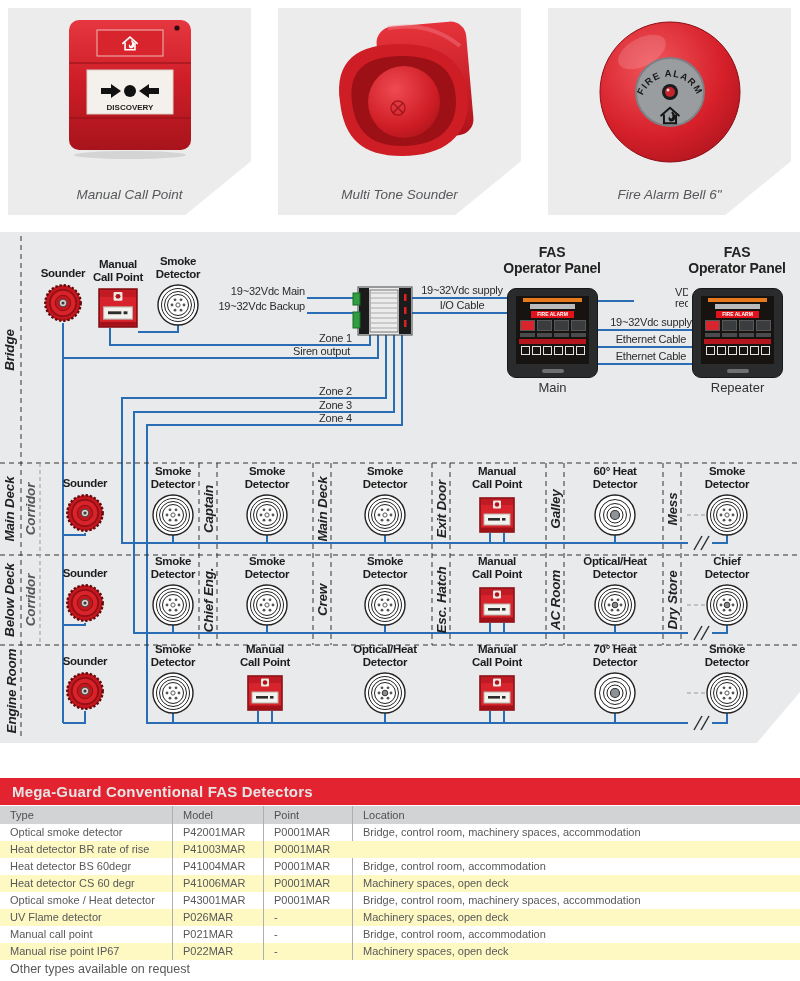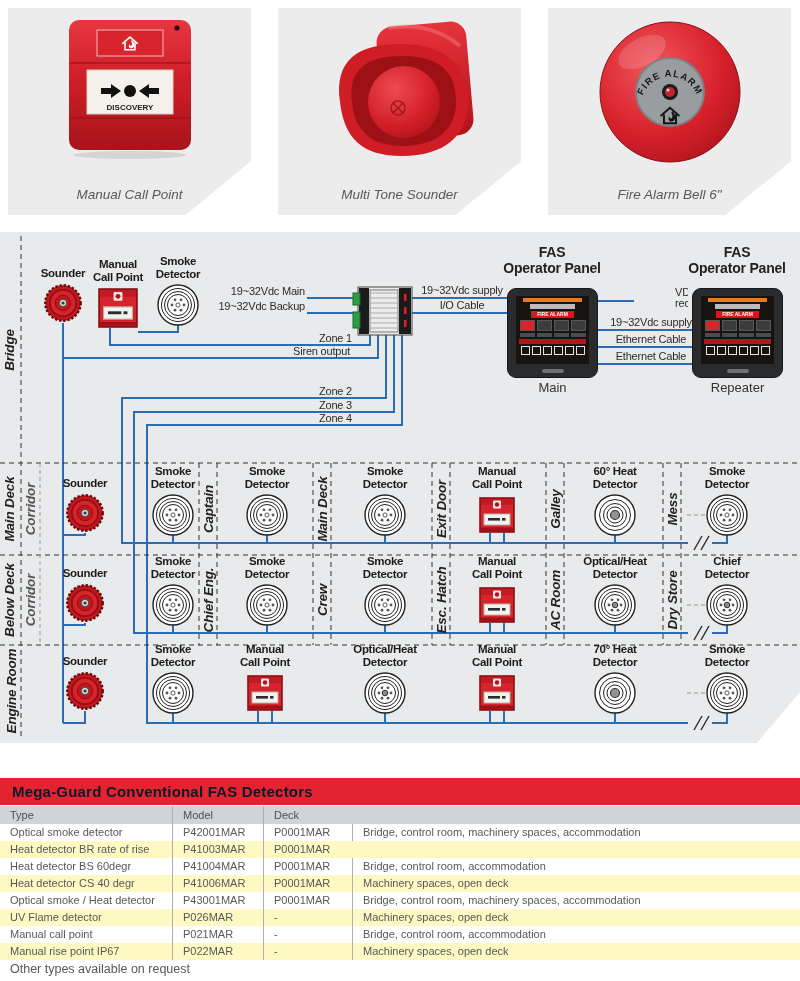--- a/index.html
+++ b/index.html
@@ -46,21 +46,21 @@
   .obtns,.othin,.osq{display:flex;gap:2px;width:92%;justify-content:center;margin-bottom:2px;}
   .obtns i{width:15px;height:11px;background:#3b3c3e;border:1px solid #565758;box-sizing:border-box;}
   .obtns i.r{background:#d8242c;}
   .othin i{width:15px;height:4px;background:#4a4b4d;}
   .ored{width:92%;height:5px;background:#b3161d;margin-bottom:2px;}
   .osq i{width:9px;height:9px;border:1px solid #e4e4e4;box-sizing:border-box;}
   .ofoot{position:absolute;left:50%;bottom:4px;transform:translateX(-50%);width:22px;height:4px;
          background:#6f7072;border-radius:2px;}
   
   .tbl-title{position:absolute;top:778px;left:0;width:100%;height:27px;background:#e32330;
-             color:#0f172a;font-weight:bold;font-size:15px;line-height:27px;padding-left:12px;
+             color:#e5e5e5;font-weight:bold;font-size:15px;line-height:27px;padding-left:12px;
              box-sizing:border-box;letter-spacing:.2px;}
   .tbl{position:absolute;top:806px;left:0;right:0;}
   .trow{display:flex;height:17px;line-height:17px;font-size:11px;color:#57585a;}
   .trow.even{background:#fef9c3;}
   .trow.odd{background:#fff;}
   .thead{background:#d2d3d5;height:18px;line-height:18px;color:#4f5052;}
   .c{padding-left:10px;box-sizing:border-box;white-space:nowrap;overflow:hidden;}
   .c1{width:172px;}
   .c2{width:91px;border-left:1px solid #aeafb1;}
   .c3{width:89px;border-left:1px solid #aeafb1;}
@@ -576,41 +576,42 @@
           <span>Detector</span>
         </div>
     </div>
   </div>
 
   <div class="tbl-title">Mega-Guard Conventional FAS Detectors</div>
   <div class="tbl">
     <div class="trow thead">
       <div class="c c1">Type</div>
       <div class="c c2">Model</div>
-      <div class="c c3">Deck</div>
+      <div class="c c3">Point</div>
+      <div class="c c4">Location</div>
     </div>
     <div class="trow odd">
       <div class="c c1">Optical smoke detector</div>
       <div class="c c2">P42001MAR</div>
       <div class="c c3">P0001MAR</div>
       <div class="c c4">Bridge, control room, machinery spaces, accommodation</div>
     </div>
     <div class="trow even">
       <div class="c c1">Heat detector BR rate of rise</div>
       <div class="c c2">P41003MAR</div>
       <div class="c c3">P0001MAR</div>
     </div>
     <div class="trow odd">
       <div class="c c1">Heat detector BS 60degr</div>
       <div class="c c2">P41004MAR</div>
       <div class="c c3">P0001MAR</div>
       <div class="c c4">Bridge, control room, accommodation</div>
     </div>
     <div class="trow even">
-      <div class="c c1">Heat detector CS 40 degr</div>
+      <div class="c c1">Heat detector CS 60 degr</div>
       <div class="c c2">P41006MAR</div>
       <div class="c c3">P0001MAR</div>
       <div class="c c4">Machinery spaces, open deck</div>
     </div>
     <div class="trow odd">
       <div class="c c1">Optical smoke / Heat detector</div>
       <div class="c c2">P43001MAR</div>
       <div class="c c3">P0001MAR</div>
       <div class="c c4">Bridge, control room, machinery spaces, accommodation</div>
     </div>

